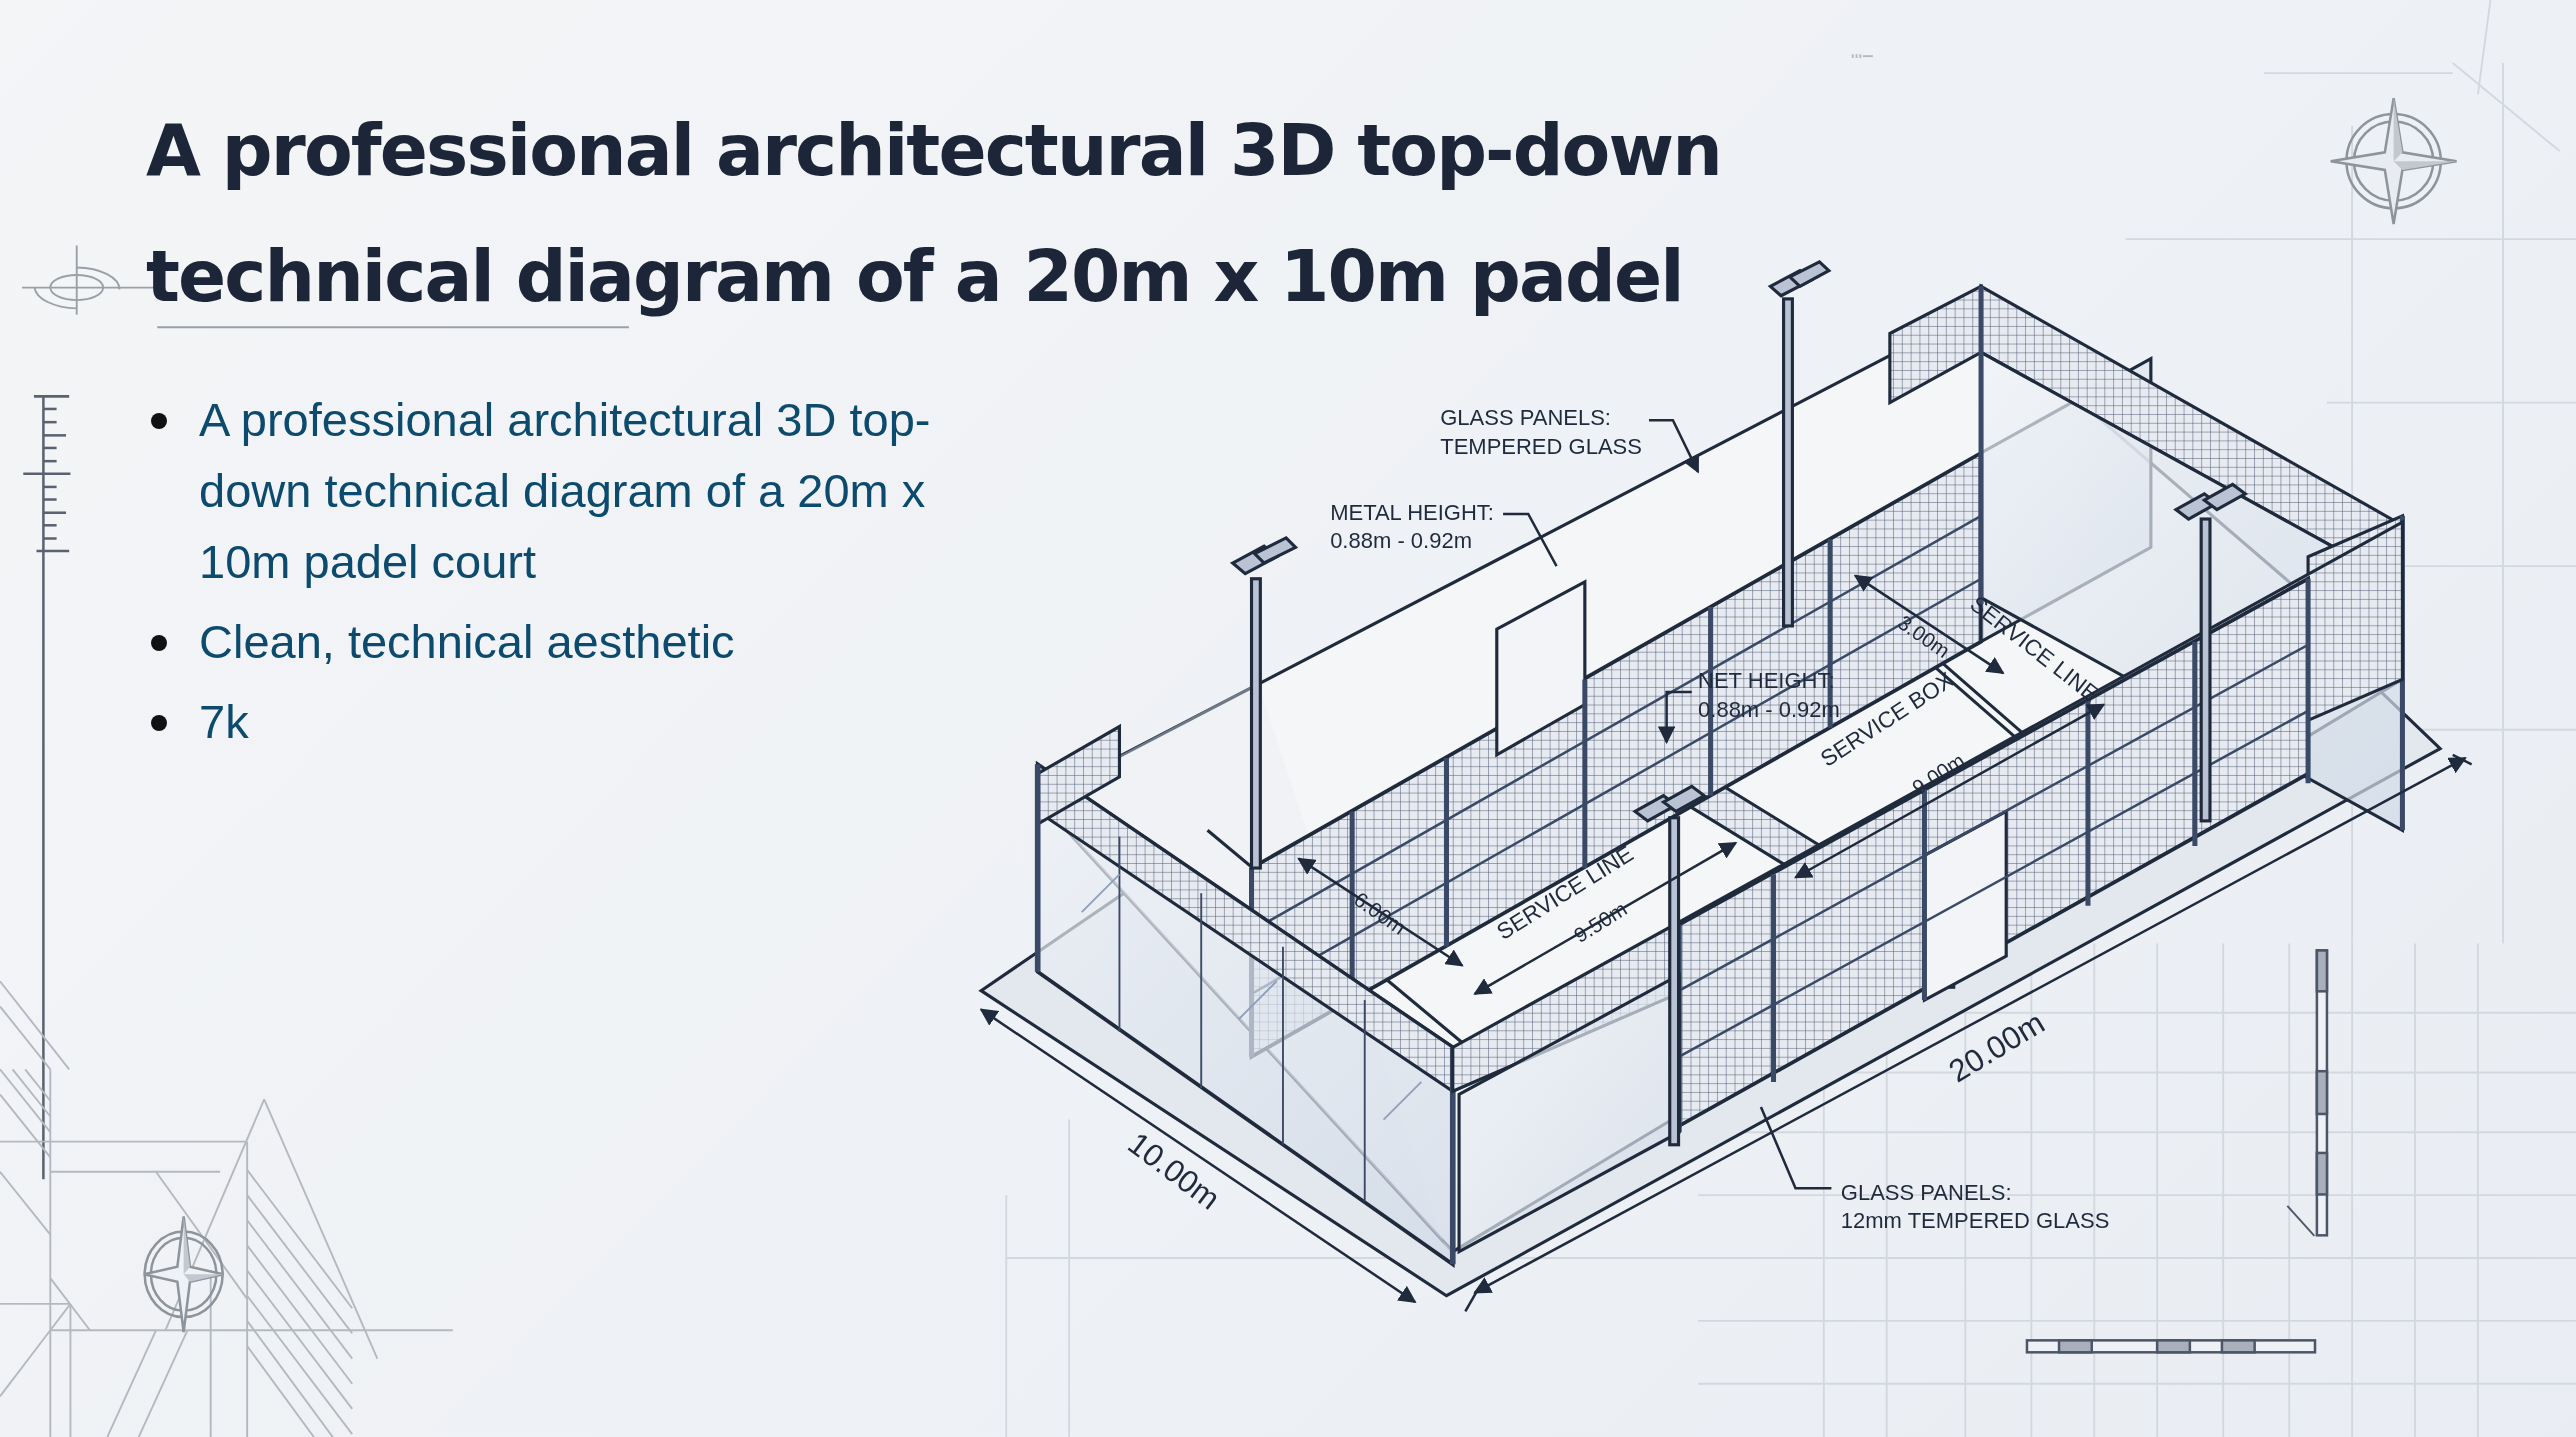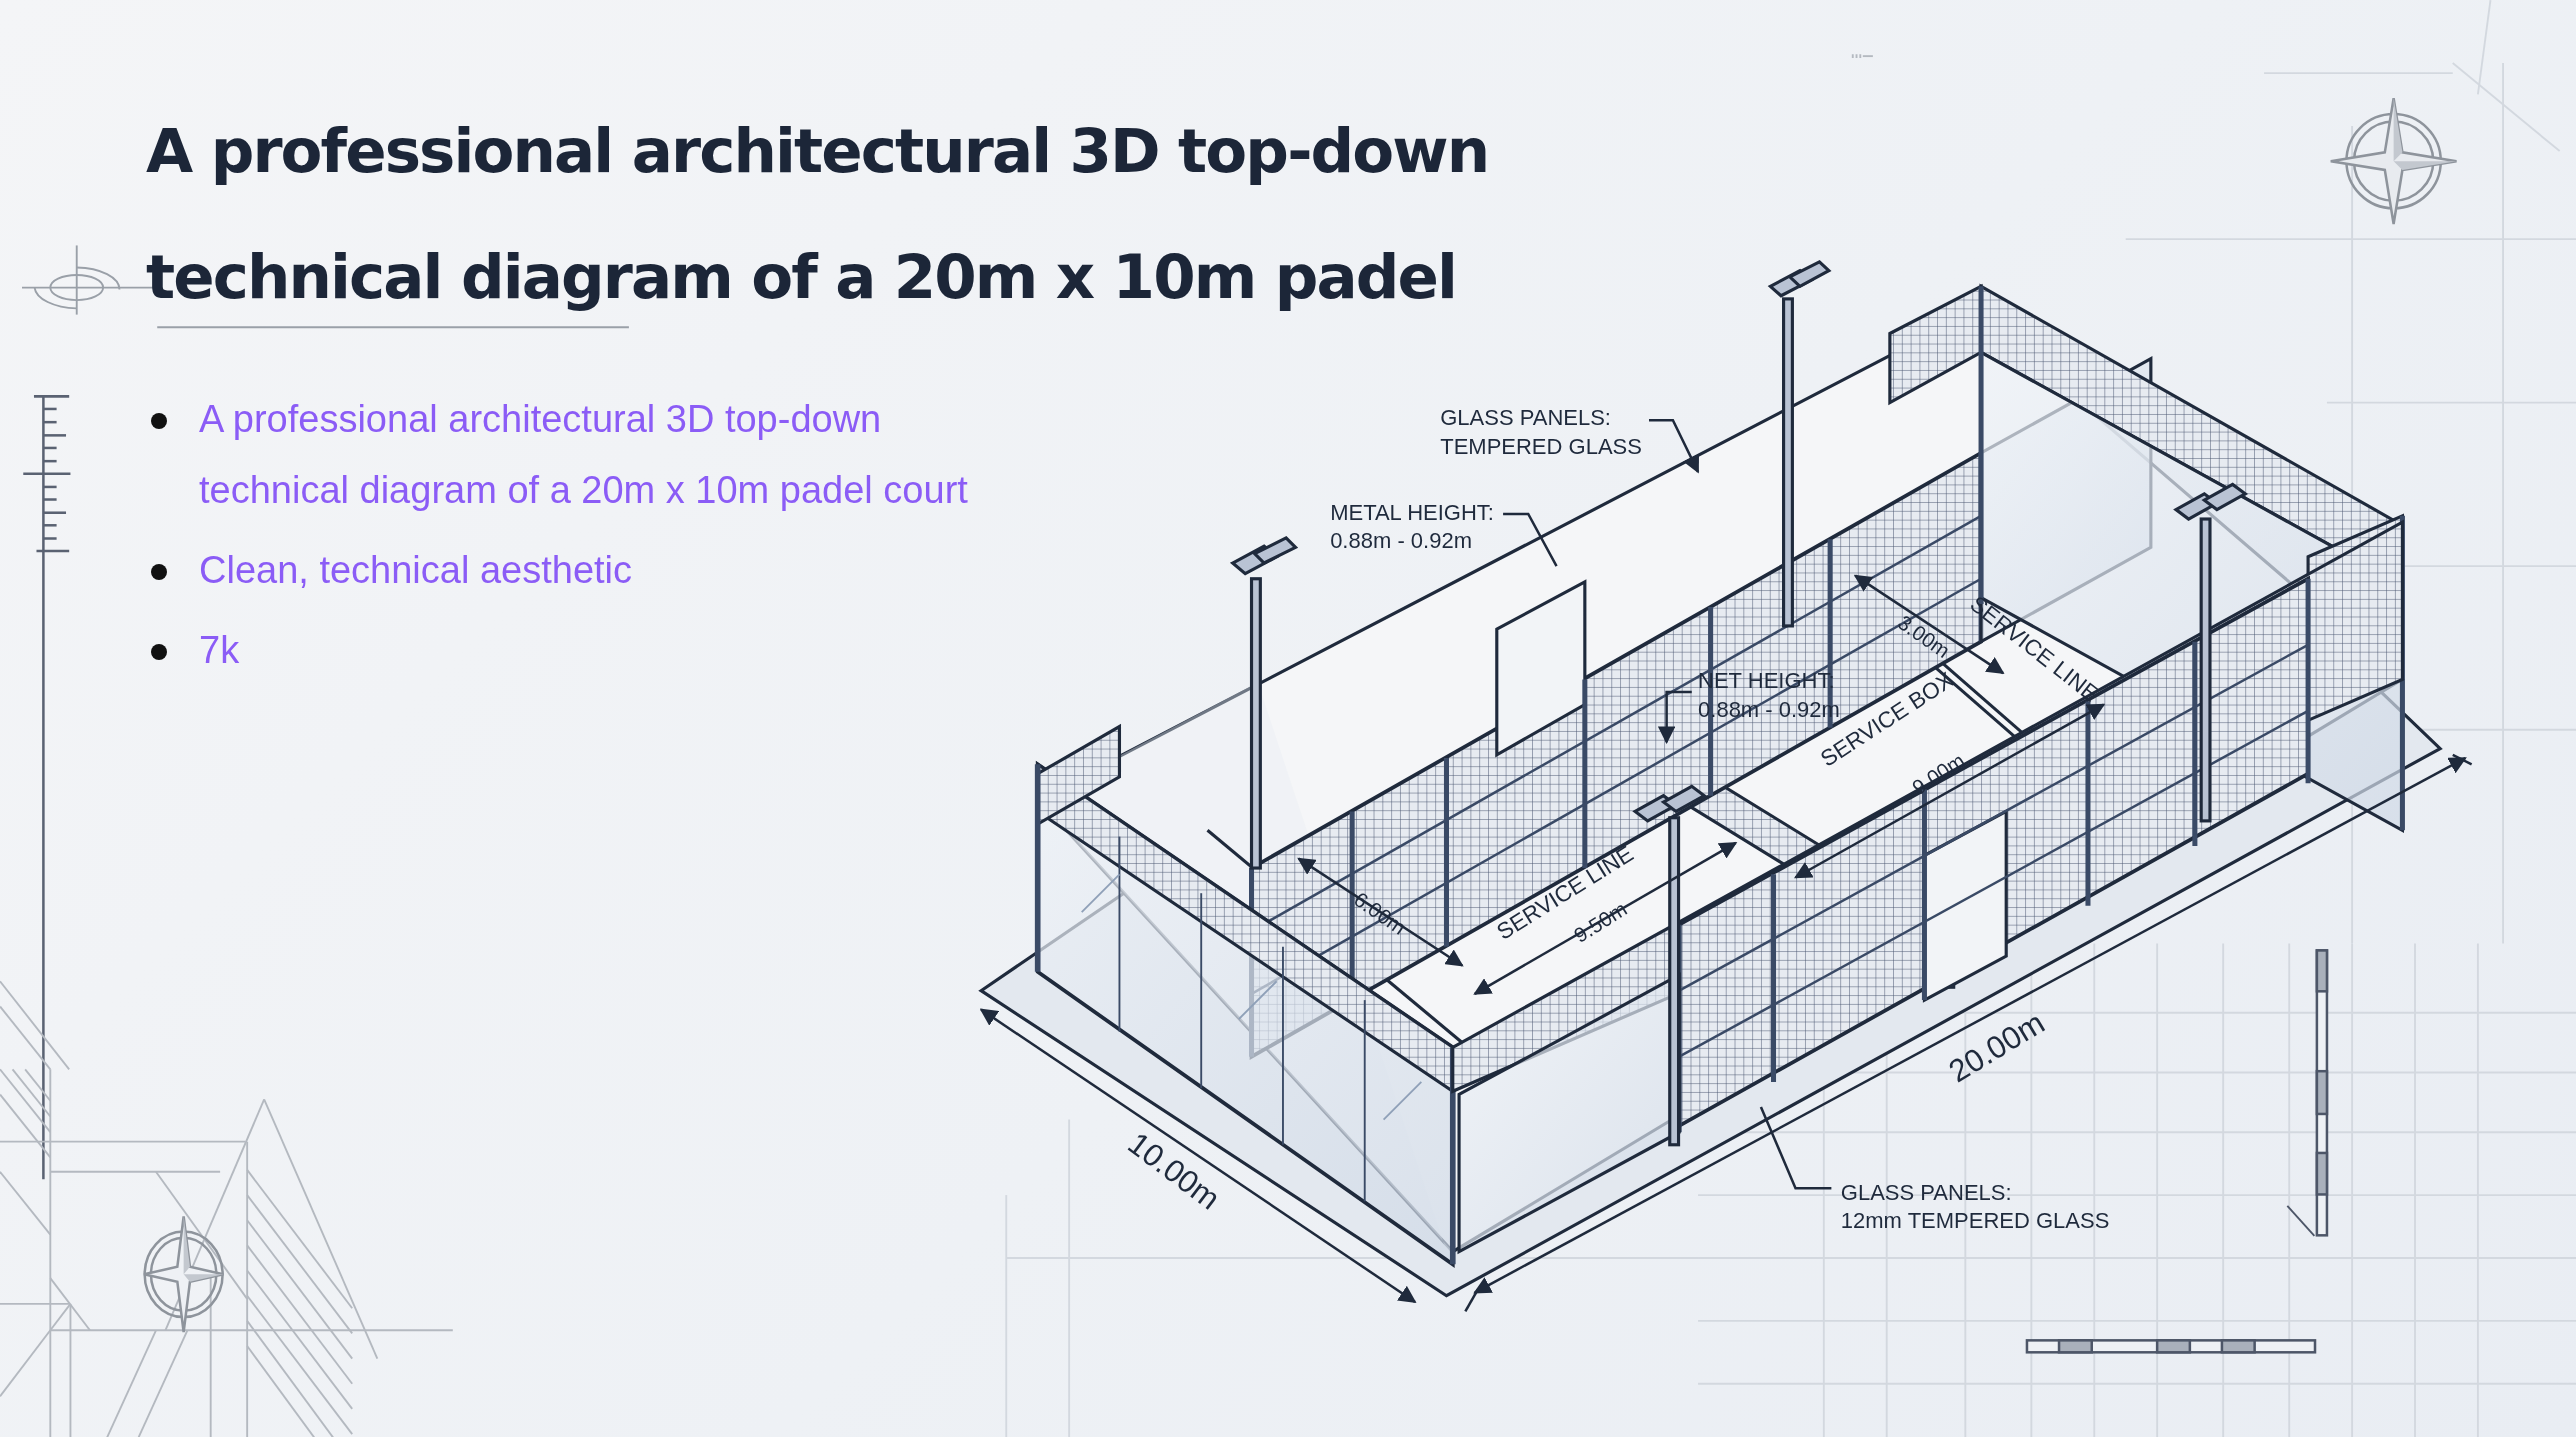--- a/index.html
+++ b/index.html
@@ -6,28 +6,28 @@
   body {
     width:2576px; height:1438px; overflow:hidden; position:relative;
     background: linear-gradient(135deg, #f4f5f7 0%, #eef1f5 55%, #e9edf3 100%);
     font-family: "Liberation Sans", sans-serif;
     color:#1a2233;
   }
   .bg-svg { position:absolute; left:0; top:0; width:2576px; height:1438px; }
   .title {
     position:absolute; left:146px; top:88px; width:1824px;
     font-family:"DejaVu Sans", sans-serif;
-    font-weight:bold; font-size:61px; line-height:126px; letter-spacing:-1.9px;
+    font-weight:bold; font-size:71px; line-height:126px; letter-spacing:-1.9px;
     color:#1c2638; margin:0;
   }
   .bullets {
     position:absolute; left:146px; top:384px; width:849px;
     list-style:none; margin:0; padding:0;
-    font-family:"Liberation Sans", sans-serif; font-size:38px; line-height:71px;
-    color:#8b5cf6;
+    font-family:"Liberation Sans", sans-serif; font-size:47px; line-height:71px;
+    color:#0c4a6e;
   }
   .bullets li { position:relative; padding-left:53px; margin-bottom:8.8px; }
   .bullets li::before {
     content:""; position:absolute; left:5px; top:29px; width:16.4px; height:16.4px;
     border-radius:50%; background:#111;
   }
   .court-svg { position:absolute; left:0; top:0; width:2576px; height:1438px; }
   .lbl { font-family:"Liberation Sans", sans-serif; fill:#1f2a3c; }
 </style>
 </head>

